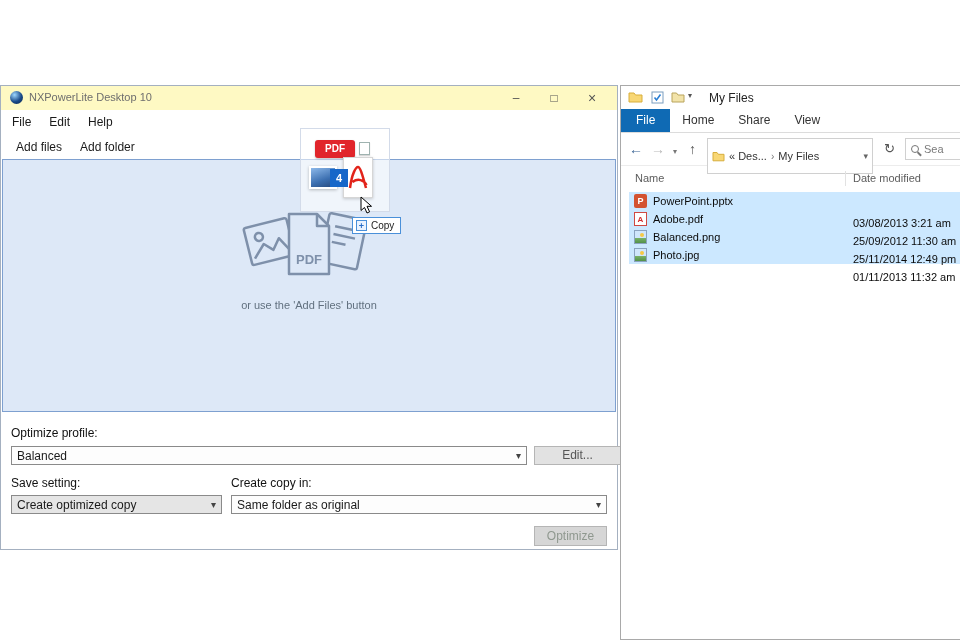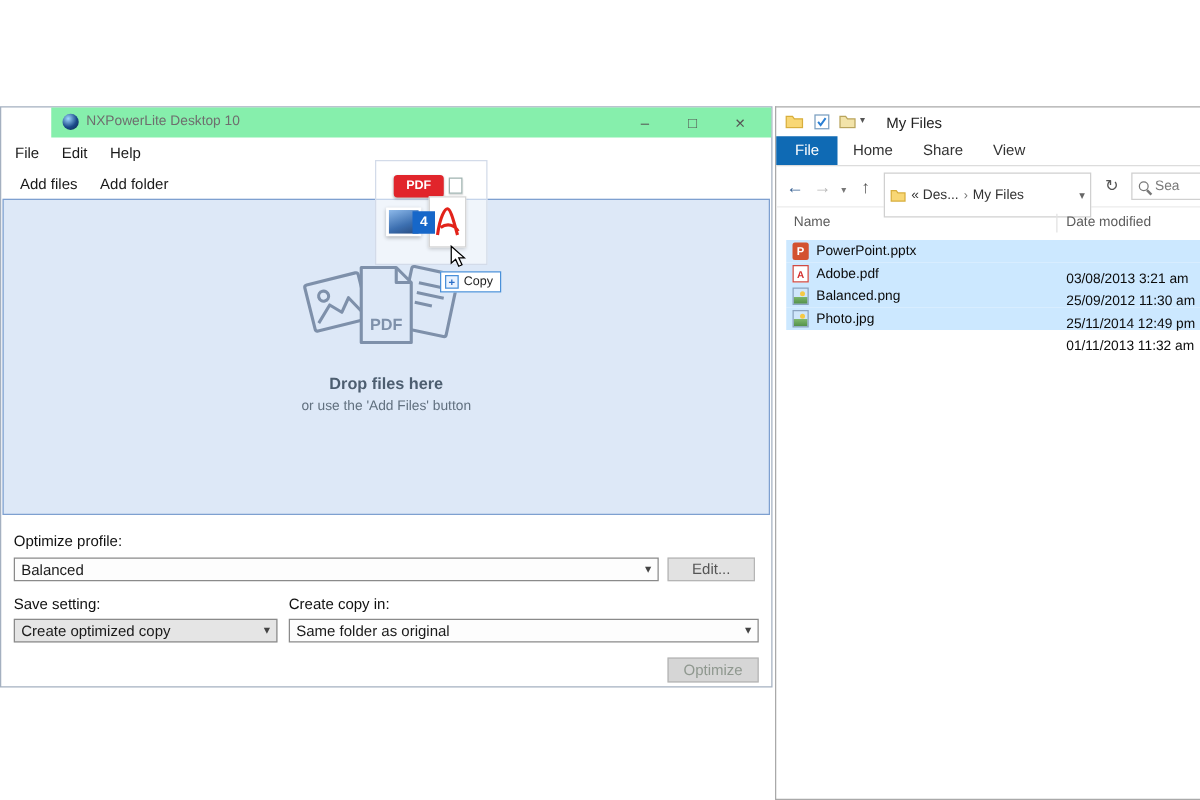--- a/index.html
+++ b/index.html
@@ -18,21 +18,21 @@
     --dropzone: #dde8f7;
   }
 
   
   .nx-window {
     position: absolute; left: 0; top: 85px;
     width: 618px; height: 465px;
     background: #fff;
     border: 1px solid #a4b0c0;
   }
-  .nx-titlebar { position: absolute; left:0; top:0; right:0; height: 24px; background:#86efac;margin-left:40px; }
+  .nx-titlebar { position: absolute; left:0; top:0; right:0; height: 24px; background:#fef9c3; }
   .nx-app-icon {
     position:absolute; left:9px; top:5px; width:13px; height:13px; border-radius:50%;
     background: radial-gradient(circle at 35% 30%, #9fd8ff, #1a4a8a 55%, #0a2247);
   }
   .nx-title { position:absolute; left:28px; top:5px; font-size:11px; color:#6e6e6e; white-space:nowrap; }
   .nx-winbtns { position:absolute; right:6px; top:0; display:flex; }
   .winbtn { width:38px; height:24px; text-align:center; line-height:24px; font-size:12px; color:#555; cursor:default; }
   .winbtn.close { font-size:14px; }
 
   .nx-menubar { position:absolute; left:0; top:24px; right:0; height:25px; display:flex; align-items:center; padding-left:2px; }
@@ -63,21 +63,21 @@
   .combo .combo-text { flex:1; white-space:nowrap; overflow:hidden; }
   .combo .combo-arrow { color:#444; font-size:10px; padding-left:4px; }
   #combo-profile { left:10px; top:360px; width:516px; }
   #combo-save { left:10px; top:409px; width:211px; background:#e5e5e5; }
   #combo-copyin { left:230px; top:409px; width:376px; }
 
   .btn {
     position:absolute; text-align:center; font-size:12px;
     border:1px solid #b5b5b5; background:#e2e2e2;
   }
-  .btn-edit { left:533px; top:360px; width:70px; height:19px; line-height:17px; color:#555; }
+  .btn-edit { left:533px; top:360px; width:87px; height:19px; line-height:17px; color:#555; }
   .btn-optimize { left:533px; top:440px; width:73px; height:20px; line-height:18px; background:#d6d6d6; color:#8f988f; }
 
   
   .drag-ghost {
     position:absolute; left:300px; top:128px; width:90px; height:84px;
     background: rgba(255,255,255,0.55);
     border: 1px solid #d3dbe9;
     z-index: 5;
   }
   .dg-chip {
@@ -222,21 +222,20 @@
         </g>
         <g transform="rotate(12 108 40)">
           <rect x="90" y="14" width="38" height="50" rx="2"></rect>
           <path d="M98 26 h22 M98 34 h22 M98 42 h14" fill="none"></path>
         </g>
         <path d="M55 12 h28 l12 12 v48 h-40 z"></path>
         <path d="M83 12 v12 h12" fill="none"></path>
         <text x="75" y="62" text-anchor="middle" font-size="13" font-weight="bold" fill="#7e90aa" stroke="none">PDF</text>
       </g>
     </svg>
-    <div class="dz-title">Drop files here</div>
     <div class="dz-sub">or use the 'Add Files' button</div>
   </div>
 
   <div class="field-label lbl-profile">Optimize profile:</div>
   <div class="combo" id="combo-profile">
     <span class="combo-text">Balanced</span>
     <span class="combo-arrow">▾</span>
   </div>
   <div class="btn btn-edit">Edit...</div>
 

